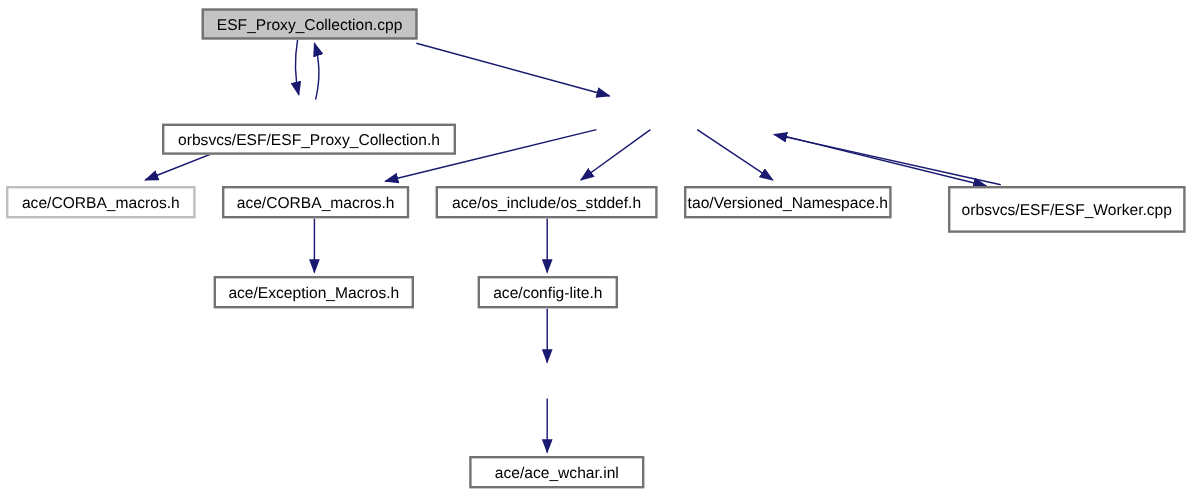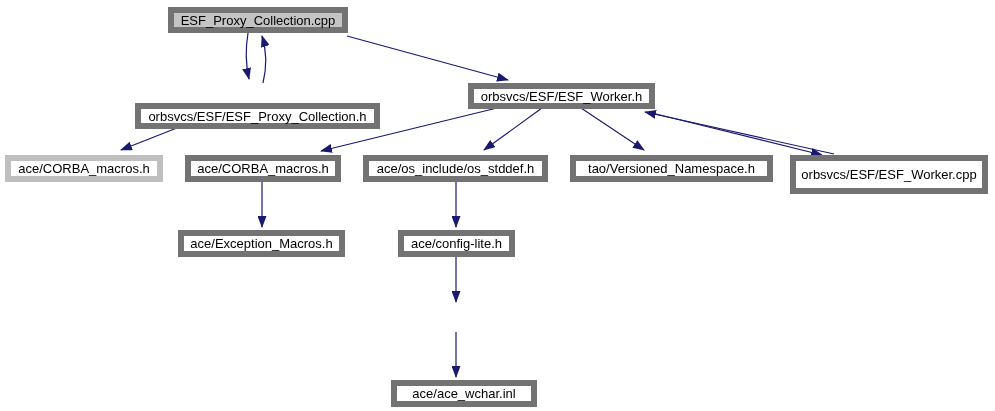--- a/index.html
+++ b/index.html
@@ -18,21 +18,21 @@
   #edges {
     position: absolute;
     left: 0;
     top: 0;
     pointer-events: none;
   }
   .node {
     position: absolute;
     box-sizing: border-box;
     background: #ffffff;
-    border: 6px solid #737373;
+    border: 2px solid #737373;
     color: #000000;
     font-size: 13px;
     display: flex;
     align-items: center;
     justify-content: center;
     white-space: nowrap;
     cursor: pointer;
     text-align: center;
   }
   .node.focus {
@@ -68,29 +68,28 @@
       <path d="M456,182 L456,227" marker-end="url(#arrow)"></path>
       <path d="M456,257 L456,302" marker-end="url(#arrow)"></path>
       <path d="M456,332 L456,377" marker-end="url(#arrow)"></path>
     </g>
   </svg>
 
   <div class="node focus" style="left:168px; top:7px; width:180px; height:26px;">ESF_Proxy_Collection.cpp</div>
 
   <div class="node" style="left:135px; top:83px; width:245px; height:26px;margin-top:20px;">orbsvcs/ESF/ESF_Proxy_Collection.h</div>
 
-  <div class="node" style="left:468px; top:83px; width:187px; height:26px;">orbsvcs/ESF/ESF_Worker.h</div>
 
   <div class="node external" style="left:5px; top:155px; width:158px; height:27px;">ace/CORBA_macros.h</div>
 
   <div class="node" style="left:185px; top:155px; width:156px; height:27px;">ace/CORBA_macros.h</div>
 
   <div class="node" style="left:363px; top:155px; width:185px; height:27px;">ace/os_include/os_stddef.h</div>
 
-  <div class="node" style="left:570px; top:155px; width:203px; height:27px;">tao/Versioned_Namespace.h</div>
+  <div class="node" style="left:570px; top:155px; width:173px; height:27px;">tao/Versioned_Namespace.h</div>
 
   <div class="node" style="left:790px; top:155px; width:198px; height:39px;">orbsvcs/ESF/ESF_Worker.cpp</div>
 
   <div class="node" style="left:178px; top:230px; width:167px; height:27px;">ace/Exception_Macros.h</div>
 
   <div class="node" style="left:398px; top:230px; width:117px; height:27px;">ace/config-lite.h</div>
 
 
   <div class="node" style="left:391px; top:380px; width:146px; height:27px;">ace/ace_wchar.inl</div>
 

